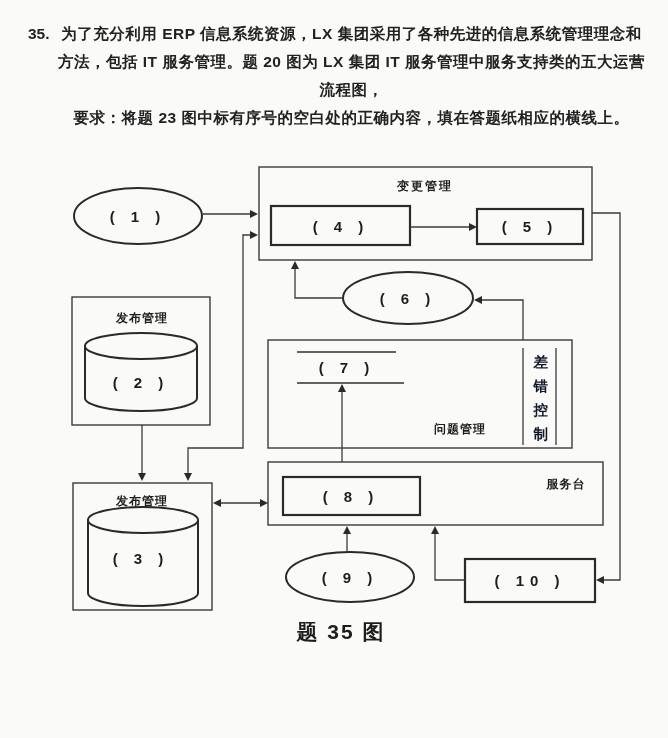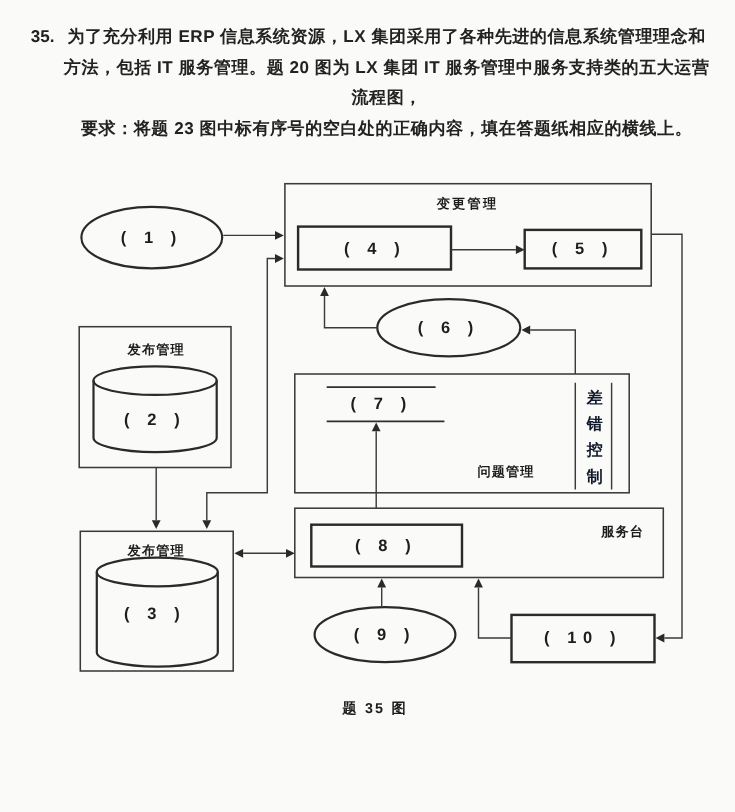--- a/index.html
+++ b/index.html
@@ -33,21 +33,21 @@
     font-weight:700; color:#1d1d1d; white-space:nowrap;
   }
   .box-lbl { font-size:12px; letter-spacing:1px; }
   .box-lbl-lg { font-size:12px; letter-spacing:2px; }
   .blank { font-size:15px; letter-spacing:6px; }
   .vert {
     position:absolute; width:18px; text-align:right;
     font-weight:700; font-size:14.5px; line-height:24px;
     word-break:break-all; color:#0f172a;
   }
-  .caption { font-size:13px; letter-spacing:2px;margin-top:12px; }
+  .caption { font-size:21px; letter-spacing:2px; }
 
   
   .frame  { fill:none; stroke:#3a3a3a; stroke-width:1.4; }
   .unit   { fill:none; stroke:#2a2a2a; stroke-width:2.2; }
   .shape  { fill:none; stroke:#2a2a2a; stroke-width:2; }
   .thin   { fill:none; stroke:#3a3a3a; stroke-width:1.3; }
   .rule   { fill:none; stroke:#2f2f2f; stroke-width:1.6; }
   .head   { fill:#2a2a2a; stroke:none; }
 </style>
 </head>

